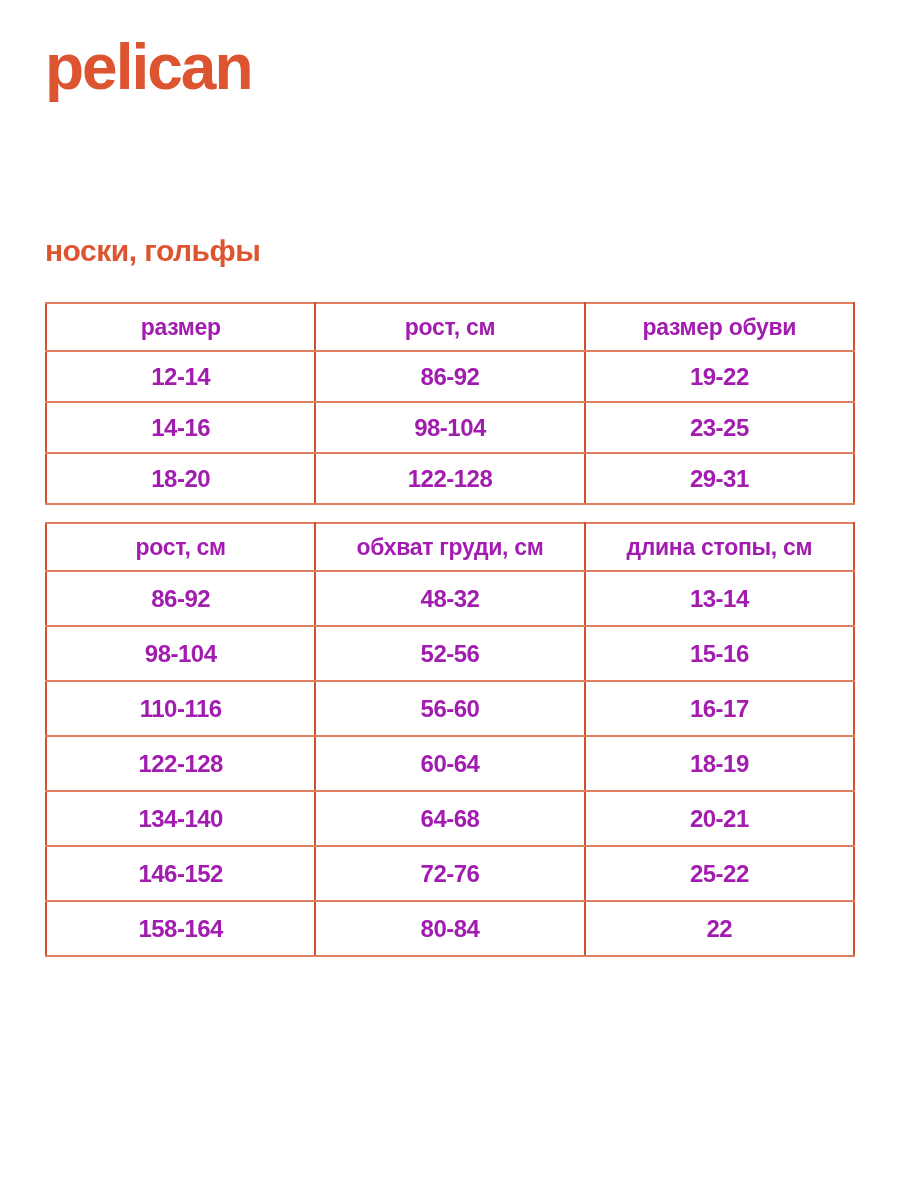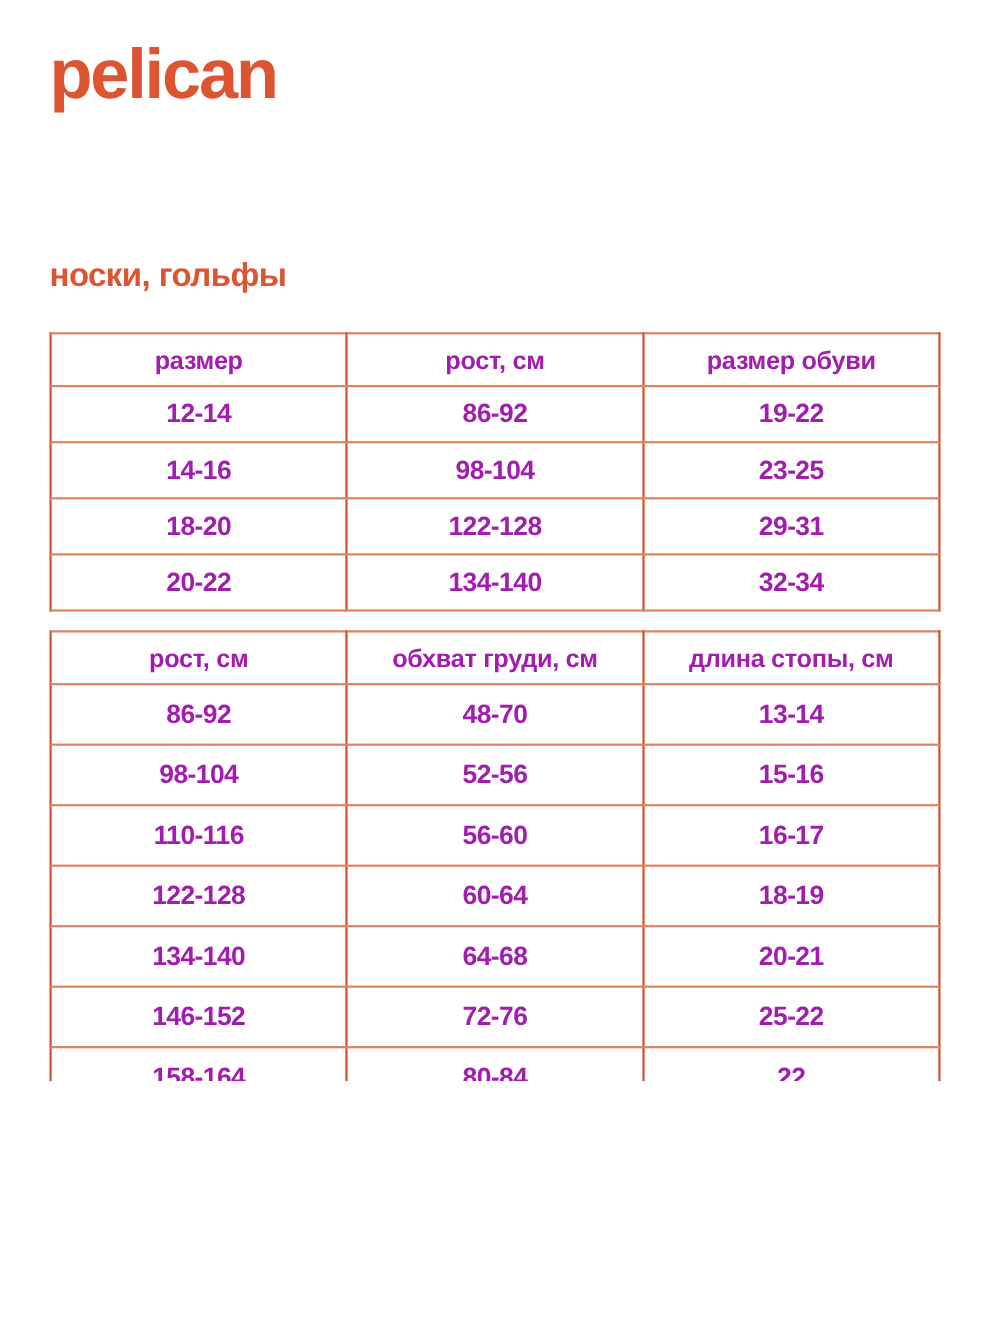--- a/index.html
+++ b/index.html
@@ -95,41 +95,36 @@
         <tr class="data-row">
           <td>14-16</td>
           <td>98-104</td>
           <td>23-25</td>
         </tr>
         <tr class="data-row">
           <td>18-20</td>
           <td>122-128</td>
           <td>29-31</td>
         </tr>
-        <tr class="data-row">
-          <td>20-22</td>
-          <td>134-140</td>
-          <td>32-34</td>
-        </tr>
       </tbody>
   </table>
 
 
   <table class="size-table t2 second">
     <thead>
       <tr class="head-row">
           <th>рост, см</th>
           <th>обхват груди, см</th>
           <th>длина стопы, см</th>
         </tr>
     </thead>
     <tbody>
         <tr class="data-row">
           <td>86-92</td>
-          <td>48-70</td>
+          <td>48-32</td>
           <td>13-14</td>
         </tr>
         <tr class="data-row">
           <td>98-104</td>
           <td>52-56</td>
           <td>15-16</td>
         </tr>
         <tr class="data-row">
           <td>110-116</td>
           <td>56-60</td>

